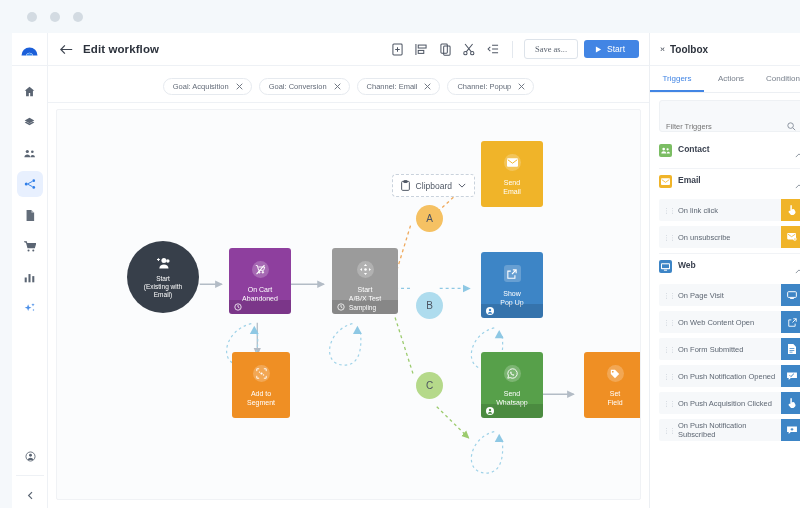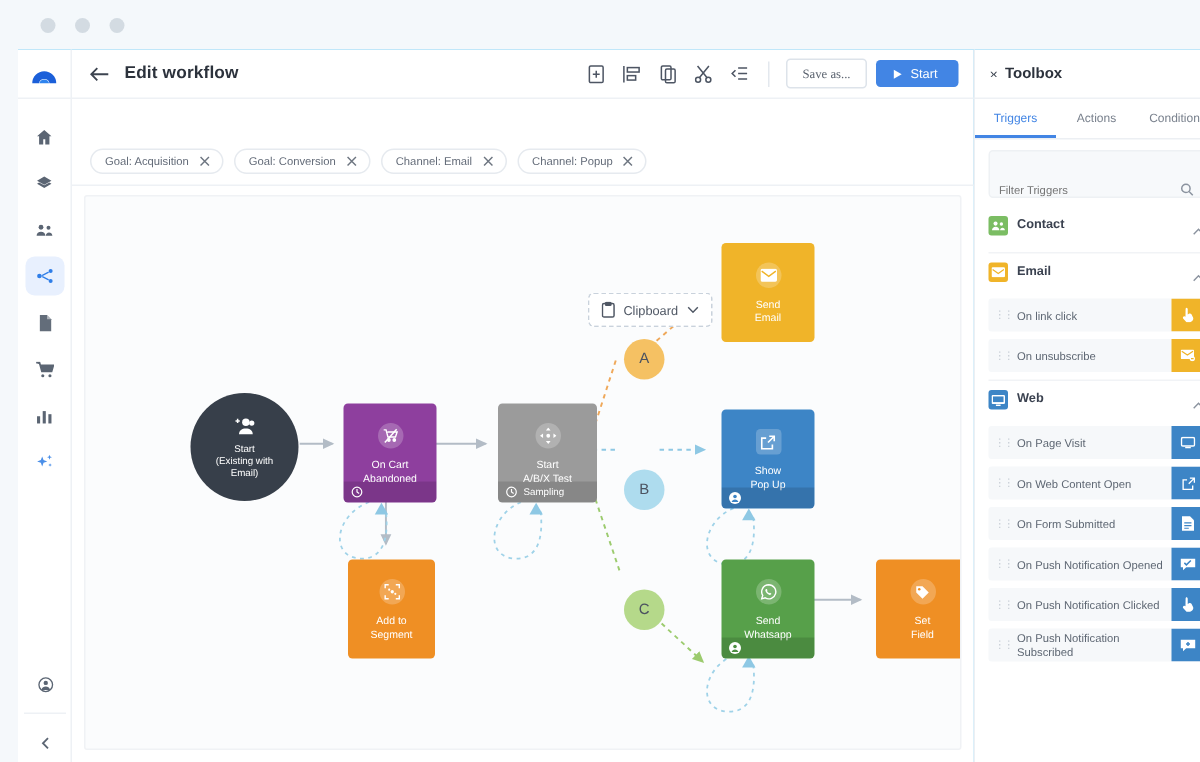--- a/index.html
+++ b/index.html
@@ -89,21 +89,21 @@
   }
 
   
   .wf-header {
     background: #fff; padding: 9px 12px 7px 12px;
     border-bottom: 1px solid #eef1f5;
   }
   .wf-title-row { display: flex; align-items: center; gap: 7px; }
   .wf-title { font-size: 12.5px; color: #3a4150; }
   .pencil { color: #5a6472; display: flex; }
-  .wf-meta-row { display: flex; align-items: center; margin-top: 24px; }
+  .wf-meta-row { display: flex; align-items: center; margin-top: 3px; justify-content: center; }
   .chips { display: flex; gap: 7px; flex-wrap: nowrap; }
   .chip {
     border: 1px solid #e6eaef; border-radius: 11px;
     padding: 3px 8px 3px 9px; font-size: 7.5px; color: #636b78;
     display: flex; align-items: center; gap: 7px; background: #fff; white-space: nowrap;
   }
   .chip .x { color: #6d7580; display:flex; }
   .clipboard-btn {
     border: 1px dashed #c9d2dc; border-radius: 4px; background: #fff;
     padding: 5px 8px; display: flex; align-items: center; gap: 6px;
@@ -710,21 +710,21 @@
           <span class="tb-item-label">On Push Notification Opened</span>
           <span class="tb-item-icon" style="background:#3d85c6;">
             <svg width="10" height="9" viewBox="0 0 11 10" fill="#fff">
                 <path d="M0 .6h11v6.2H4.2L1.8 9V6.8H0z"></path>
                 <path d="M2.8 3.6 4.3 5.1 7.6 1.9" stroke="#3d85c6" stroke-width="1.1" fill="none"></path>
               </svg>
           </span>
         </div>
         <div class="tb-item">
           <span class="tb-grip">⋮⋮</span>
-          <span class="tb-item-label">On Push Notification Clicked</span>
+          <span class="tb-item-label">On Push Acquisition Clicked</span>
           <span class="tb-item-icon" style="background:#3d85c6;">
             <svg width="8" height="10" viewBox="0 0 9 11" fill="#fff">
                 <path d="M3.3 0c.6 0 1 .5 1 1.1v4l.9-.6c.7-.4 1.5-.2 1.9.5l1.2 2.3c.5 1-.1 2.5-1.2 3.1l-1 .6H3.4L1 8.4c-.5-.6-.4-1.4.2-1.8.5-.3 1-.2 1.4.2l.1-5.7C2.7.5 3 0 3.3 0z"></path>
               </svg>
           </span>
         </div>
         <div class="tb-item">
           <span class="tb-grip">⋮⋮</span>
           <span class="tb-item-label">On Push Notification Subscribed</span>
           <span class="tb-item-icon" style="background:#3d85c6;">

